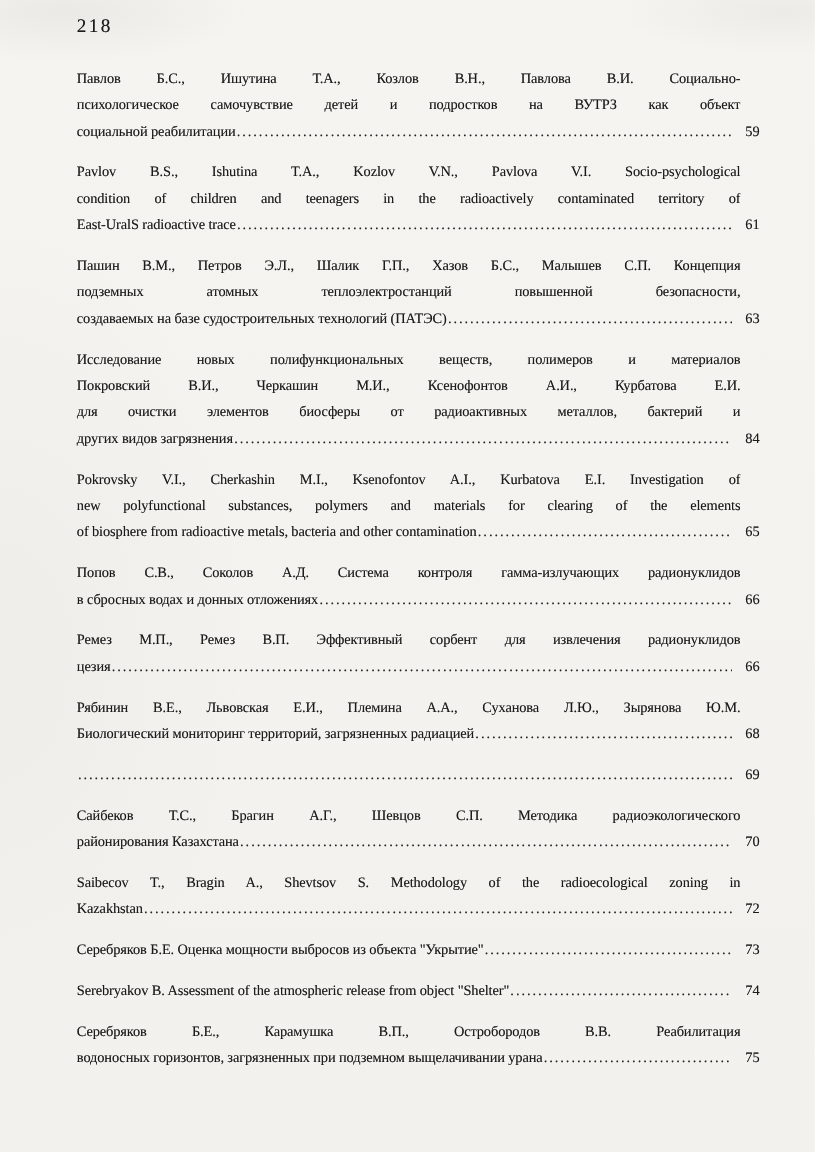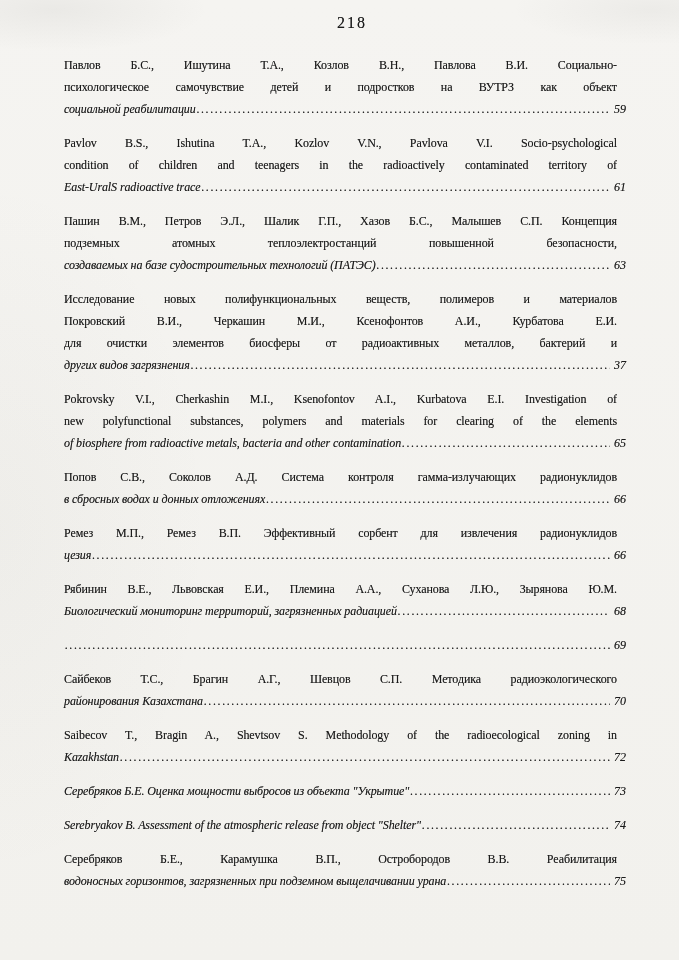--- a/index.html
+++ b/index.html
@@ -18,21 +18,21 @@
     font-family: "Liberation Serif", "DejaVu Serif", serif;
     color: #1b1b1b;
   }
   .sheet {
     box-sizing: border-box;
     width: 679px;
     height: 960px;
     padding: 12px 39px 0 64px;
   }
   .page-header {
-    text-align: center;
+    text-align: left;
     font-size: 16px;
     letter-spacing: 2px;
     line-height: 22px;
     margin-bottom: 20px;
     text-shadow: 0 0 0.5px rgba(25,25,25,0.55);
   }
   .toc-list {
     width: 576px;
   }
   .entry {
@@ -46,21 +46,20 @@
     text-align: justify;
     text-align-last: justify;
     text-justify: inter-word;
     white-space: nowrap;
     overflow: hidden;
     margin-right: 23px;
   }
   .lastline {
     display: flex;
     align-items: baseline;
-    font-style: italic;
   }
   .last-text {
     white-space: nowrap;
     flex: 0 0 auto;
   }
   .leader {
     flex: 1 1 auto;
     overflow: hidden;
     white-space: nowrap;
     margin-left: 1px;
@@ -68,21 +67,21 @@
     min-width: 0;
   }
   .leader::after {
     content: "........................................................................................................................................................................................................";
     letter-spacing: 1.6px;
     color: #242424;
   }
   .pgnum {
     flex: 0 0 auto;
     min-width: 26px;
-    text-align: left;
+    text-align: center;
   }
 </style>
 </head>
 <body>
 
 <div class="sheet">
   <div class="page-header">218</div>
 
   <div class="toc-list">
   <div class="entry">
@@ -115,21 +114,21 @@
     </div>
   </div>
 
   <div class="entry">
     <div class="line">Исследование новых полифункциональных веществ, полимеров и материалов</div>
         <div class="line">Покровский В.И., Черкашин М.И., Ксенофонтов А.И., Курбатова Е.И.</div>
         <div class="line">для очистки элементов биосферы от радиоактивных металлов, бактерий и</div>
         <div class="lastline">
       <span class="last-text">других видов загрязнения</span>
       <span class="leader"></span>
-      <span class="pgnum">37</span>
+      <span class="pgnum">84</span>
     </div>
   </div>
 
   <div class="entry">
     <div class="line">Pokrovsky V.I., Cherkashin M.I., Ksenofontov A.I., Kurbatova E.I. Investigation of</div>
         <div class="line">new polyfunctional substances, polymers and materials for clearing of the elements</div>
         <div class="lastline">
       <span class="last-text">of biosphere from radioactive metals, bacteria and other contamination</span>
       <span class="leader"></span>
       <span class="pgnum">65</span>

